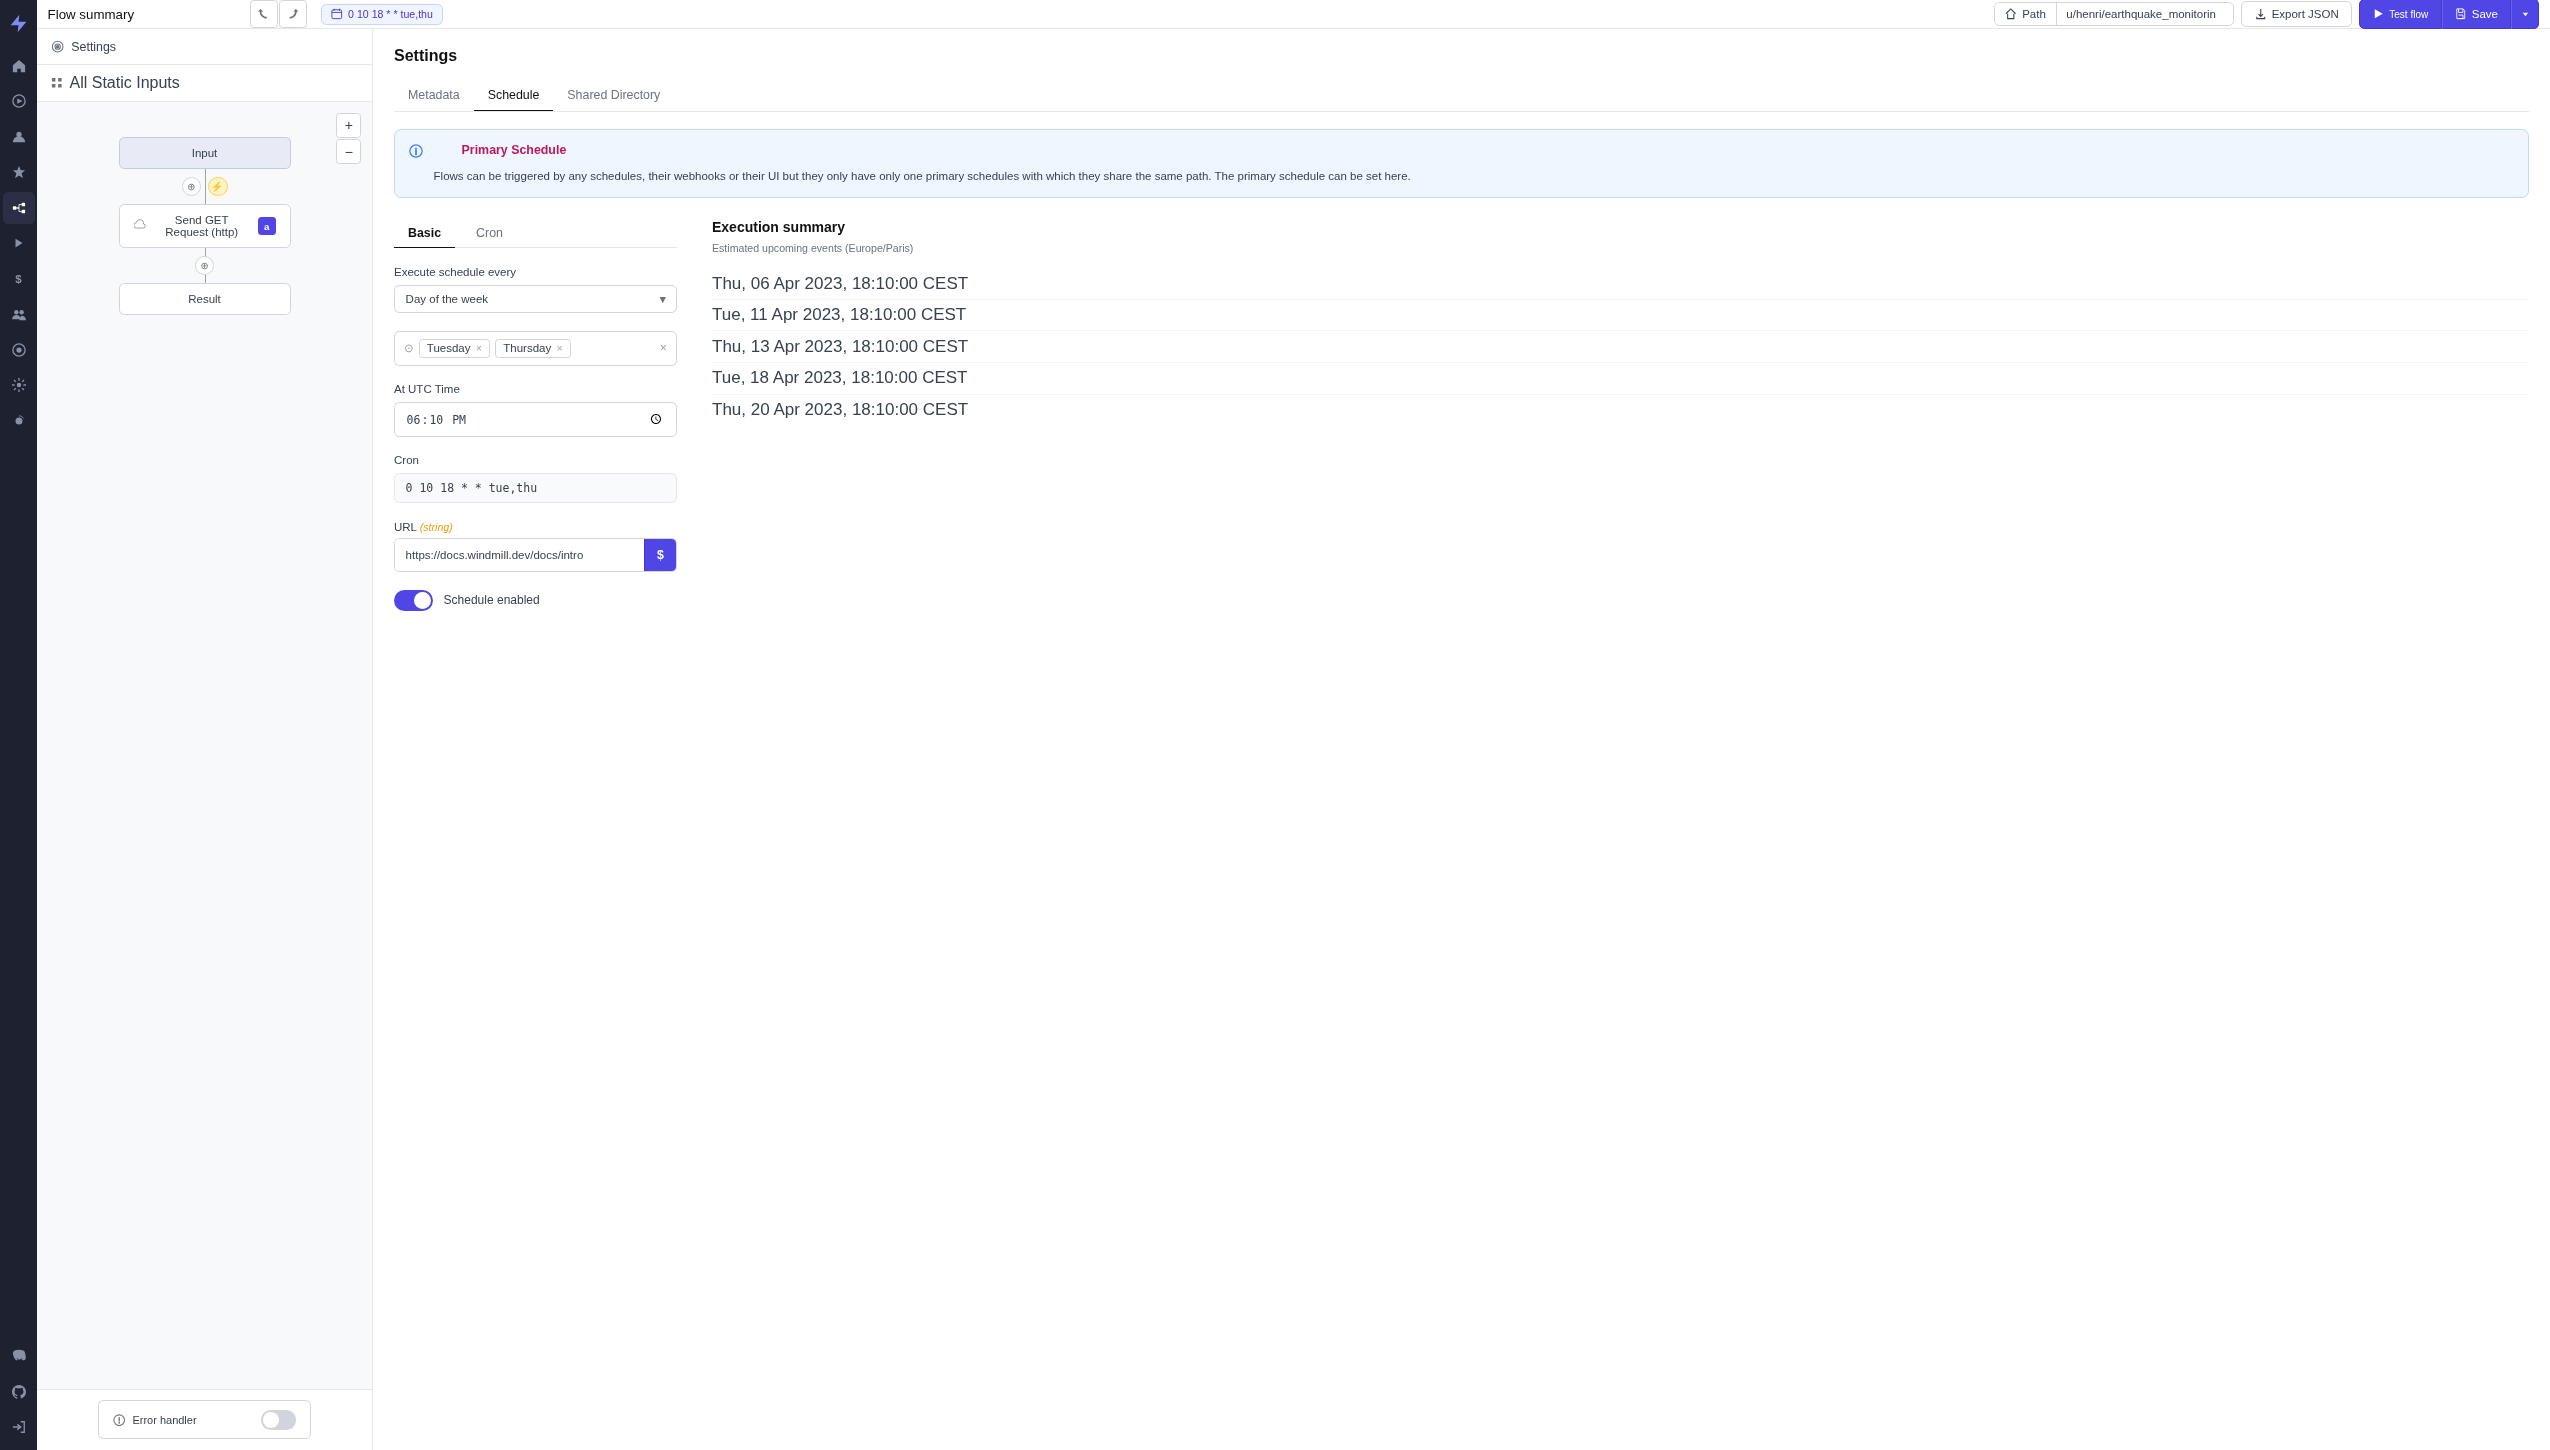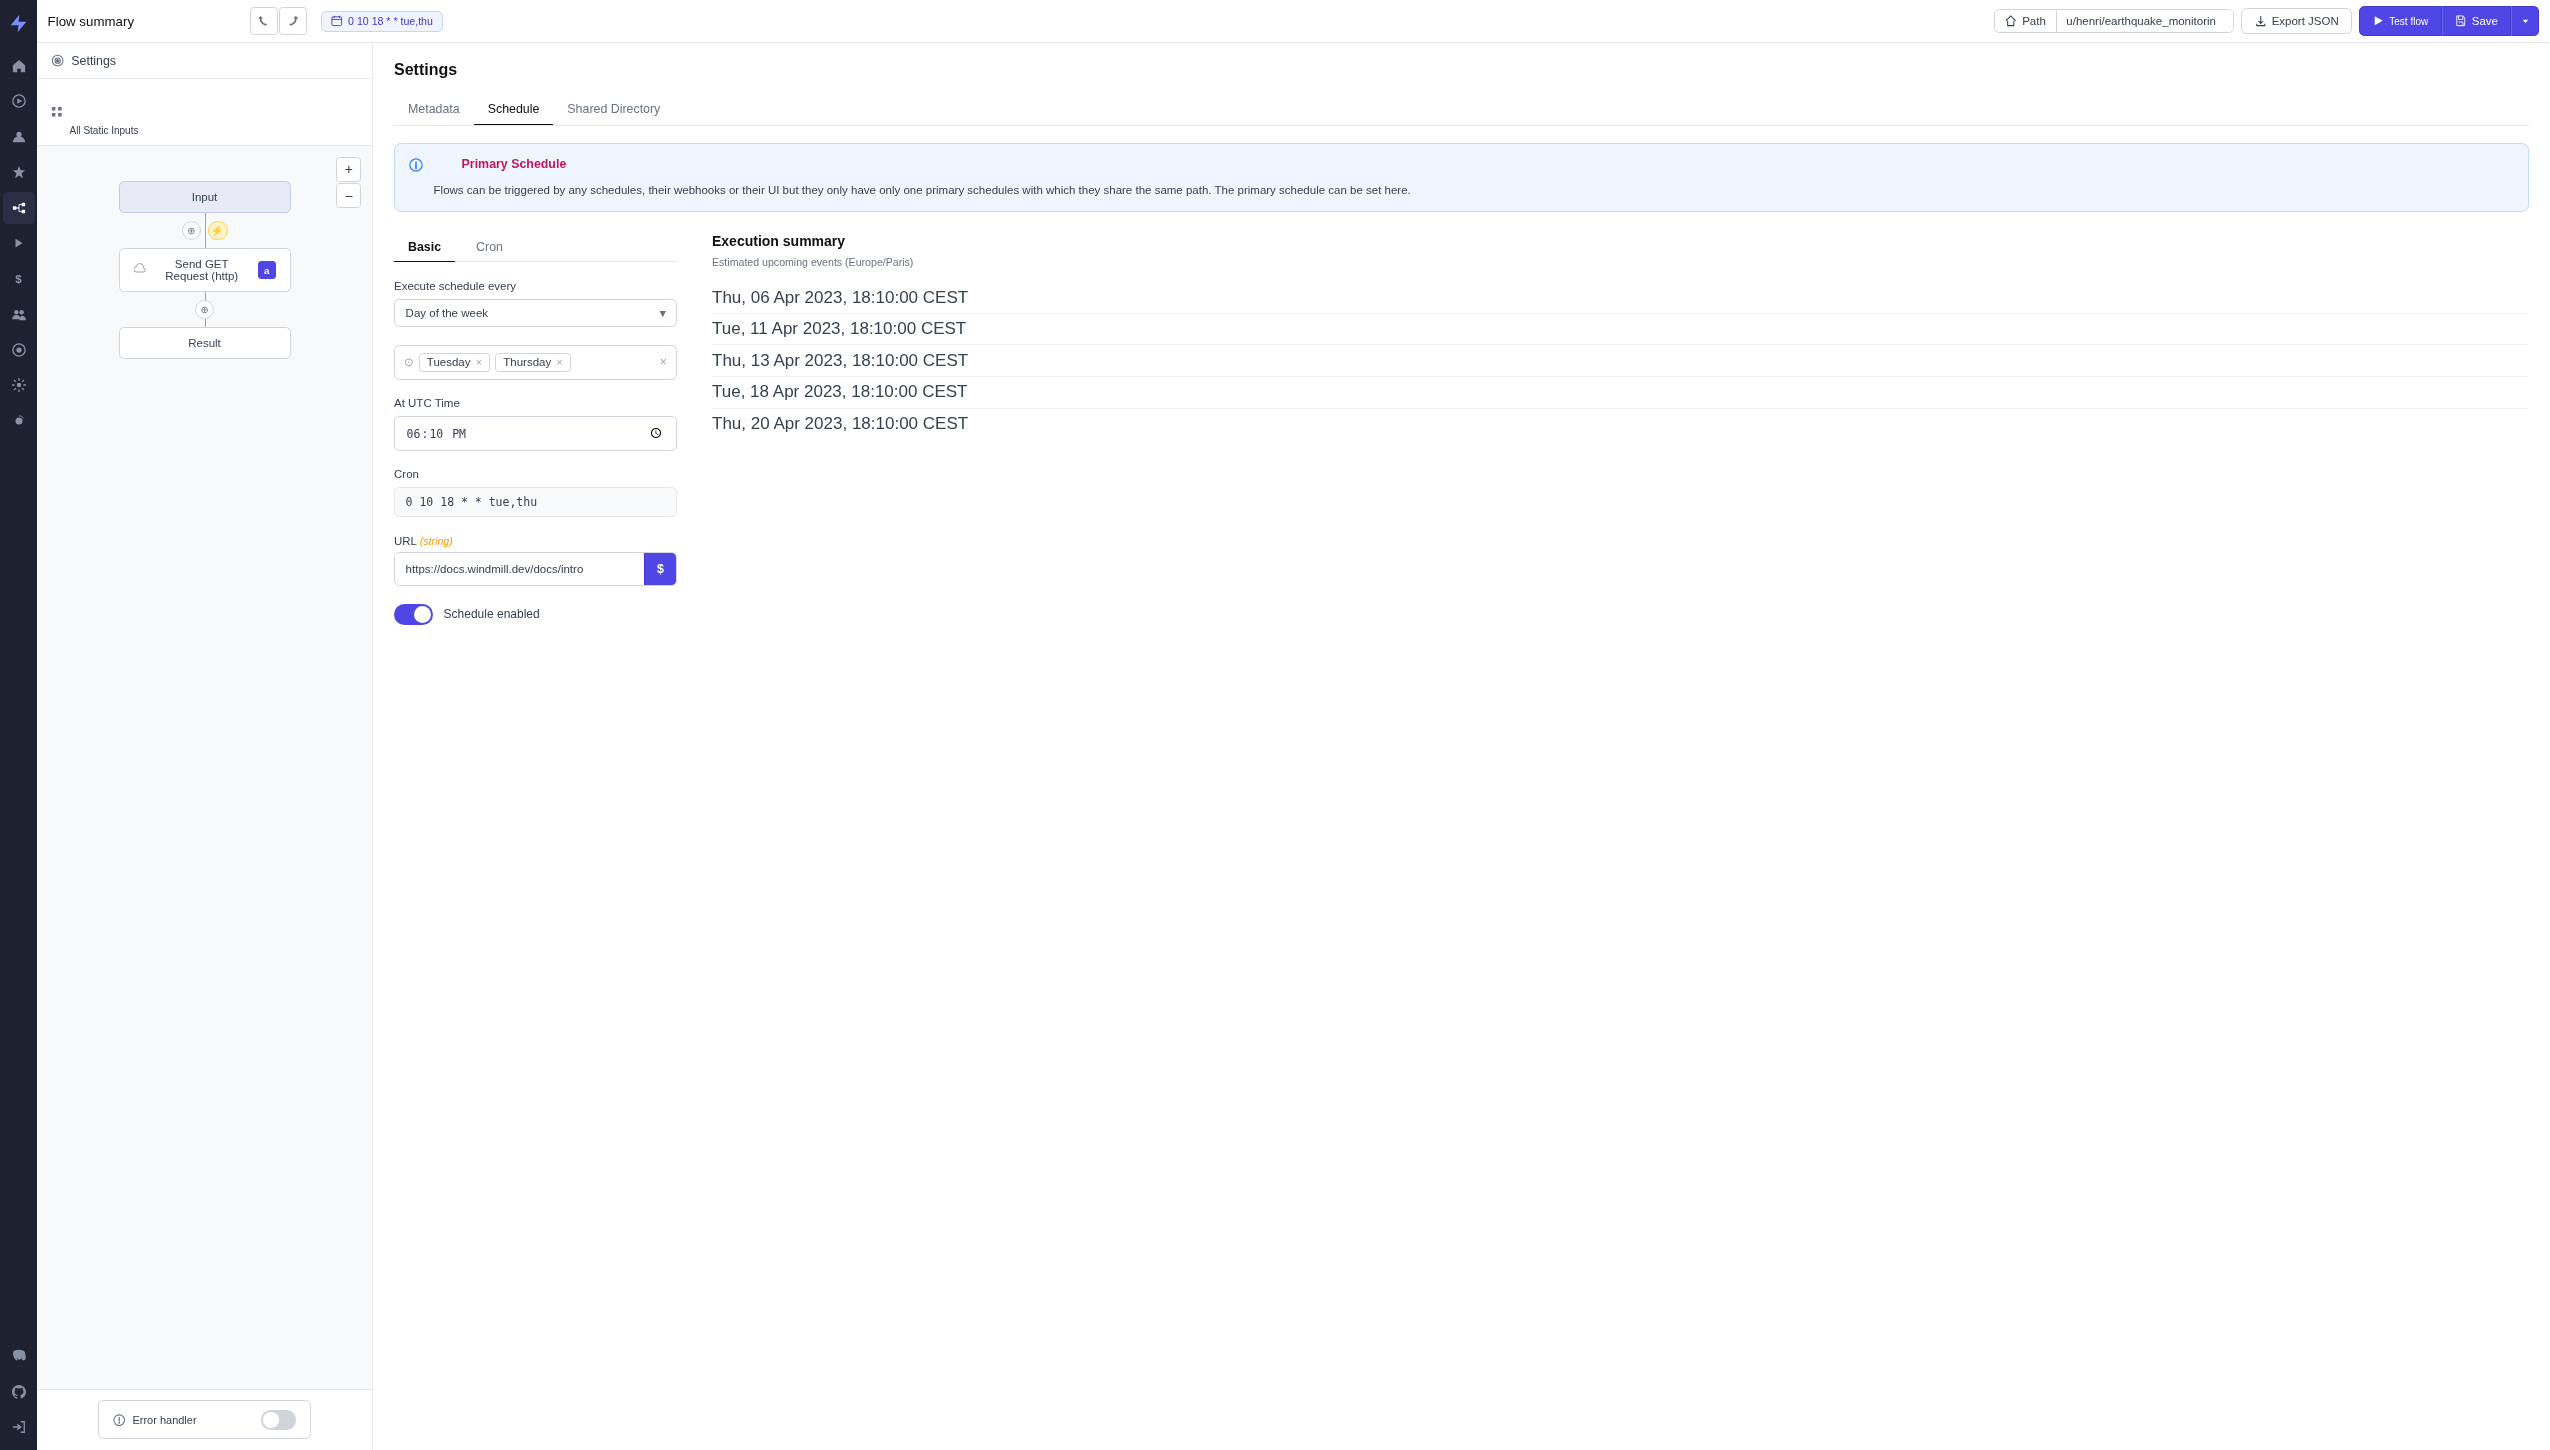--- a/index.html
+++ b/index.html
@@ -45,21 +45,21 @@
     
     .main-container {
       flex: 1;
       display: flex;
       flex-direction: column;
       overflow: hidden;
     }
 
     
     .top-bar {
-      height: 43px;
+      height: 29px;
       background: #fff;
       border-bottom: 0.9px solid #e5e7eb;
       display: flex;
       align-items: center;
       padding: 0 10.6px;
       gap: 7px;
       flex-shrink: 0;
     }
     .flow-title-input {
       flex: 0 0 195px;
@@ -229,21 +229,21 @@
     }
     .settings-bar-title { font-size: 12.4px; font-weight: 500; color: #374151; }
 
     .static-inputs-bar {
       display: flex;
       align-items: center;
       gap: 7px;
       padding: 8.9px 14px;
       background: #fff;
     }
-    .static-inputs-label { font-size: 10px; color: #374151; margin-top: 37px; }
+    .static-inputs-label { font-size: 16px; color: #374151; }
 
     .flow-canvas {
       flex: 1;
       overflow-y: auto;
       position: relative;
       background: #f8f9fb;
       padding: 17.7px;
     }
     .flow-control-btn {
       width: 25px;

